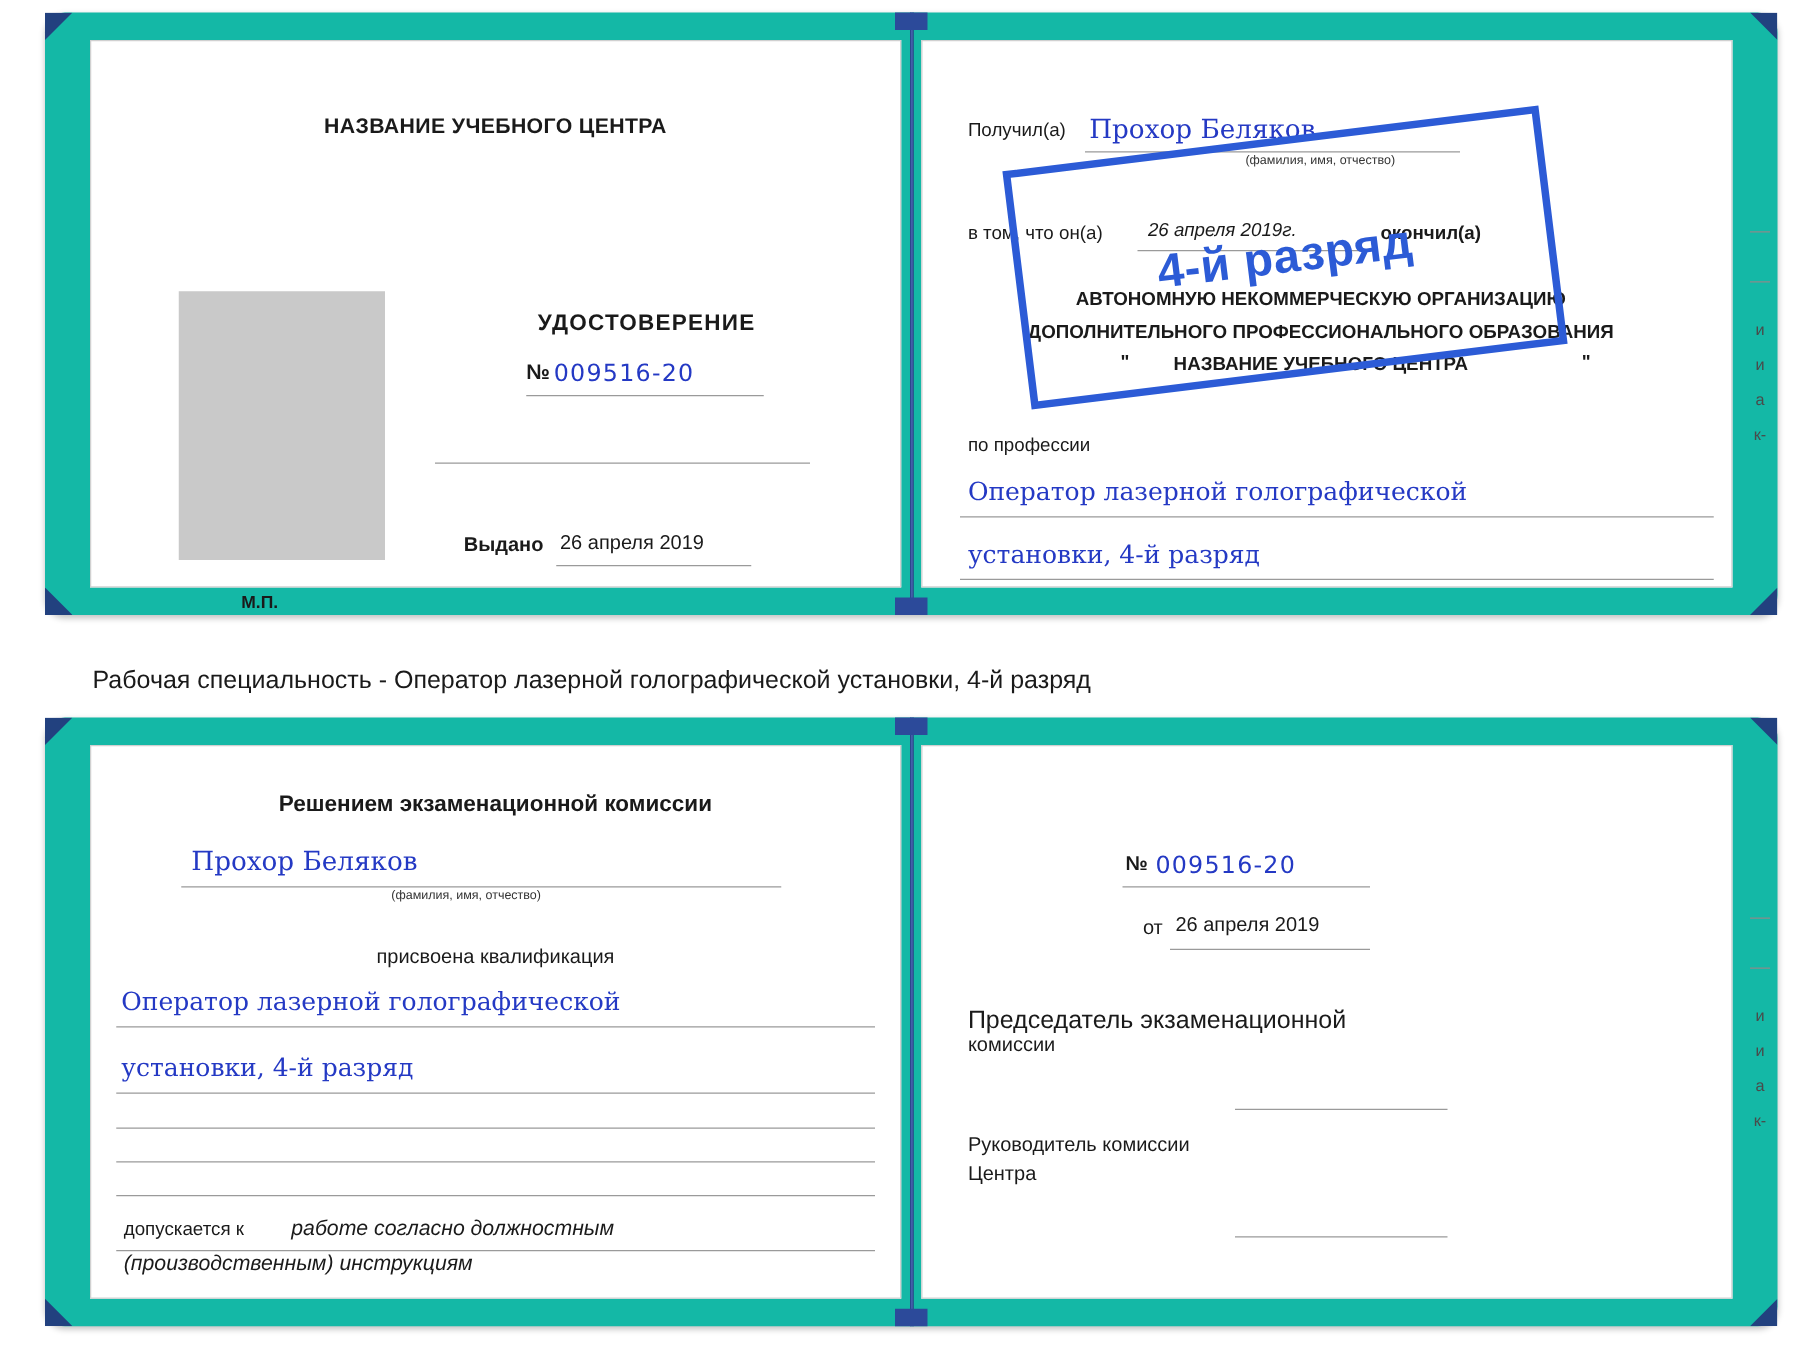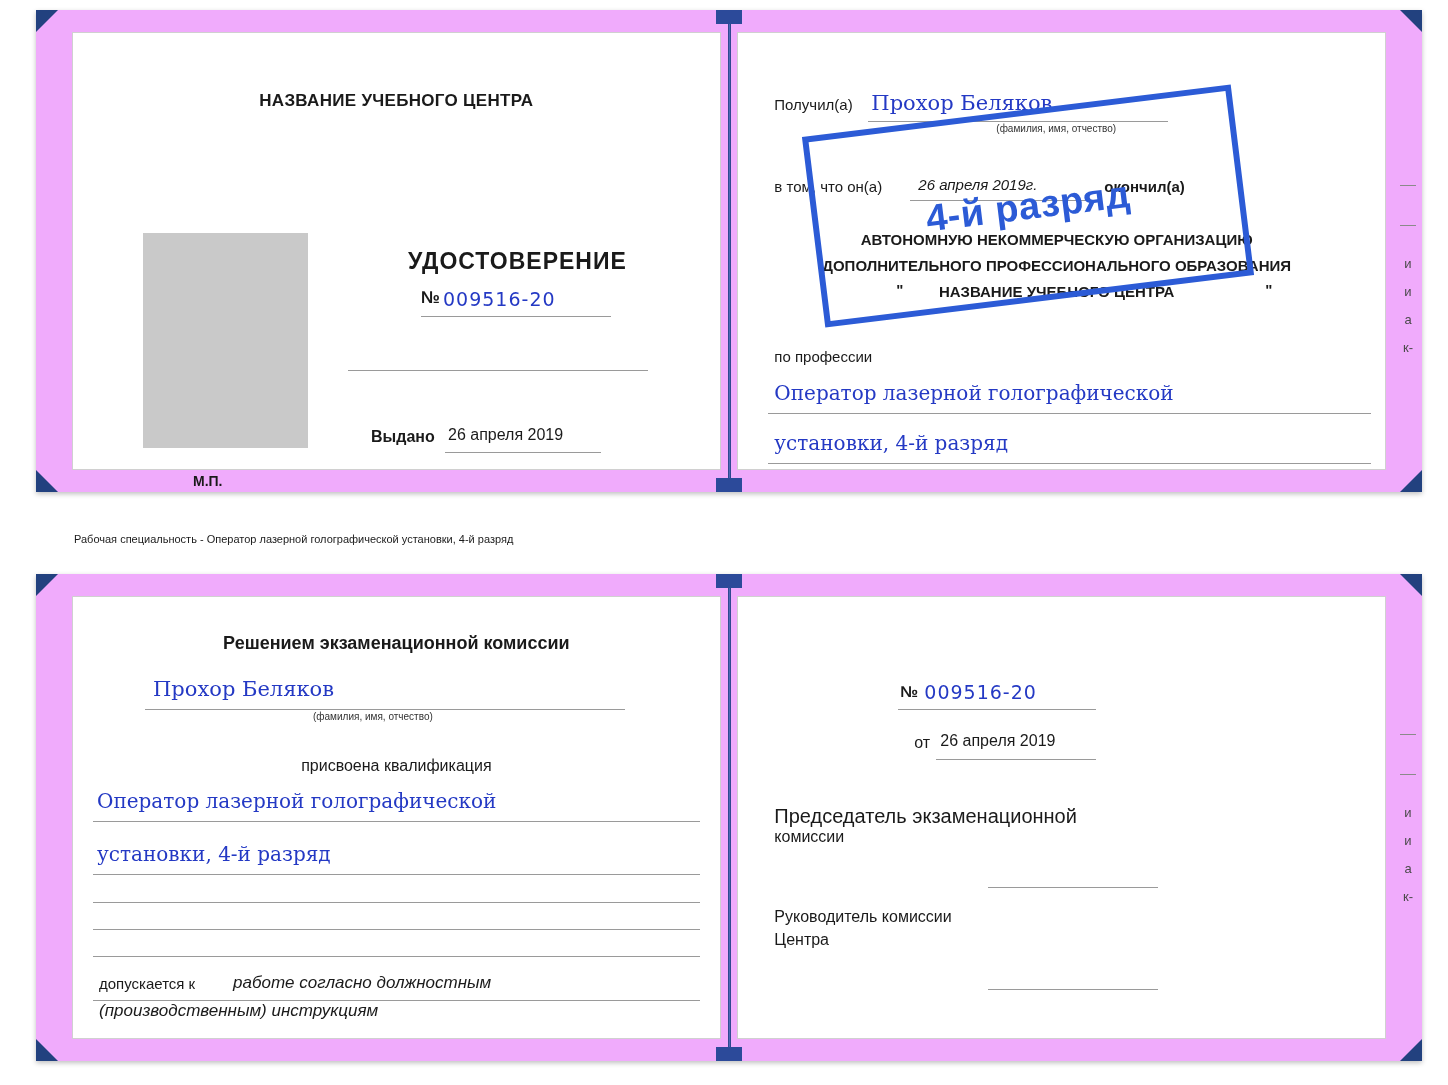--- a/index.html
+++ b/index.html
@@ -11,22 +11,22 @@
     width: 1448px;
     height: 1085px;
     position: relative;
     font-family: "Liberation Sans", sans-serif;
     overflow: hidden;
   }
 
   
   .book {
     position: absolute;
-    background: #f0abfc;
-    border-radius: 1px;
+    background: #14b8a6;
+    border-radius: 16px;
     box-shadow: 0 2px 5px rgba(0,0,0,0.25);
   }
   .book::after {
     content: "";
     position: absolute;
     left: 50%;
     top: 0;
     bottom: 0;
     width: 3px;
     margin-left: -1.5px;
@@ -103,21 +103,21 @@
     align-items: center;
     justify-content: center;
     transform: rotate(-7deg);
     background: transparent;
     font-family: "Liberation Sans", sans-serif;
   }
 
   
   .caption {
     position: absolute;
-    font-size: 11px;
+    font-size: 20px;
     color: #1a1a1a;
   }
 
   
   .edge-letters {
     position: absolute;
     font-size: 13px;
     color: #4a4a4a;
     line-height: 28px;
     text-align: center;
@@ -139,21 +139,21 @@
   <div class="fold" style="left:0;top:0;clip-path:polygon(0 0,100% 0,0 100%);"></div>
   <div class="fold" style="left:0;bottom:0;clip-path:polygon(0 100%,100% 100%,0 0);"></div>
   <div class="fold" style="right:0;top:0;clip-path:polygon(100% 0,0 0,100% 100%);"></div>
   <div class="fold" style="right:0;bottom:0;clip-path:polygon(100% 100%,0 100%,100% 0);"></div>
 
   <div class="page left">
     <div class="t b center" style="left:0; right:0; top:58px; font-size:17px; letter-spacing:0.3px;">НАЗВАНИЕ УЧЕБНОГО ЦЕНТРА</div>
 
     <div class="photo" style="left:70px; top:200px; width:165px; height:215px;"></div>
 
-    <div class="t b center" style="left:262px; right:20px; top:215px; font-size:23px; letter-spacing:1px;">УДОСТОВЕРЕНИЕ</div>
+    <div class="t b center" style="left:262px; right:20px; top:215px; font-size:18px; letter-spacing:1px;">УДОСТОВЕРЕНИЕ</div>
 
     <div class="t b" style="left:348px; top:255px; font-size:17px;">№</div>
     <div class="t handprint" style="left:370px; top:255px; font-size:19px; letter-spacing:1px;">009516-20</div>
     <div class="line" style="left:348px; top:283px; width:190px;"></div>
 
     <div class="line" style="left:275px; top:337px; width:300px;"></div>
 
     <div class="t b" style="left:298px; top:395px; font-size:16px;">Выдано</div>
     <div class="t" style="left:375px; top:393px; font-size:16px;">26 апреля 2019</div>
     <div class="line" style="left:372px; top:419px; width:156px;"></div>

